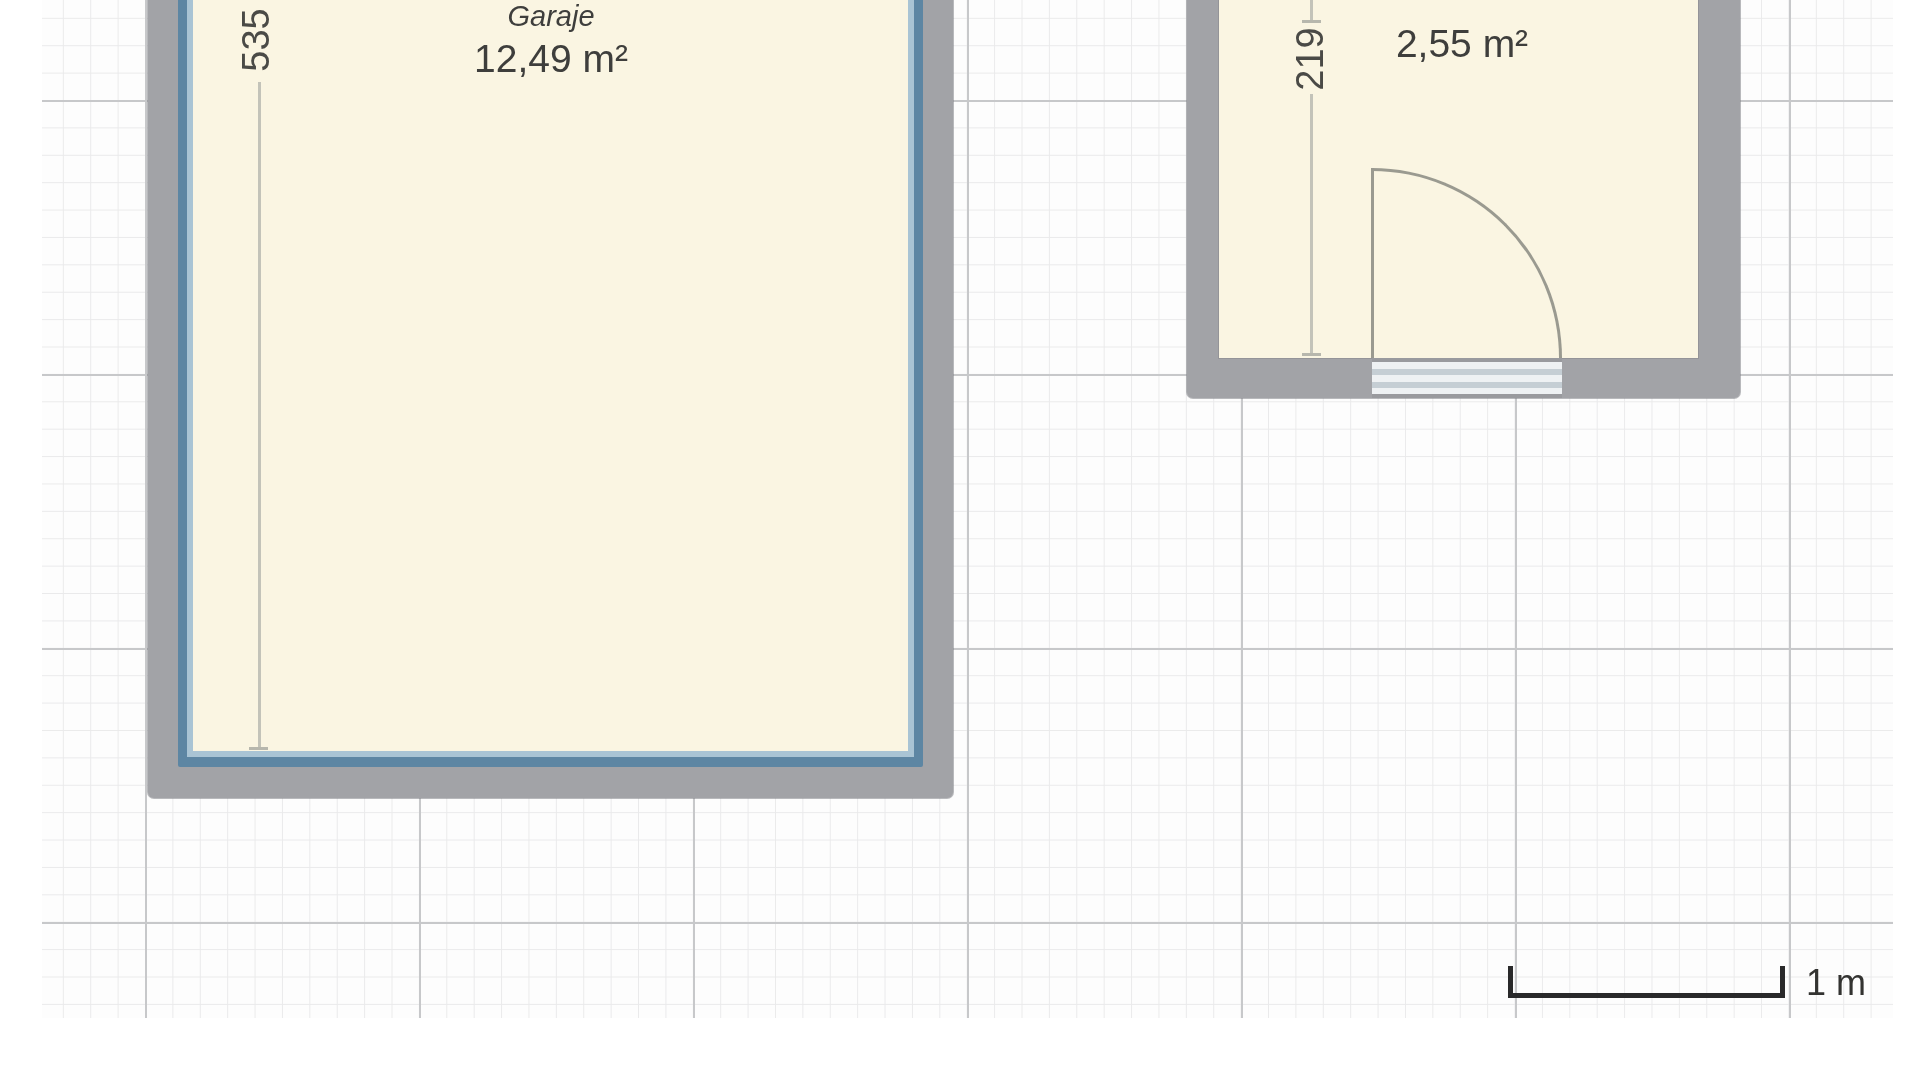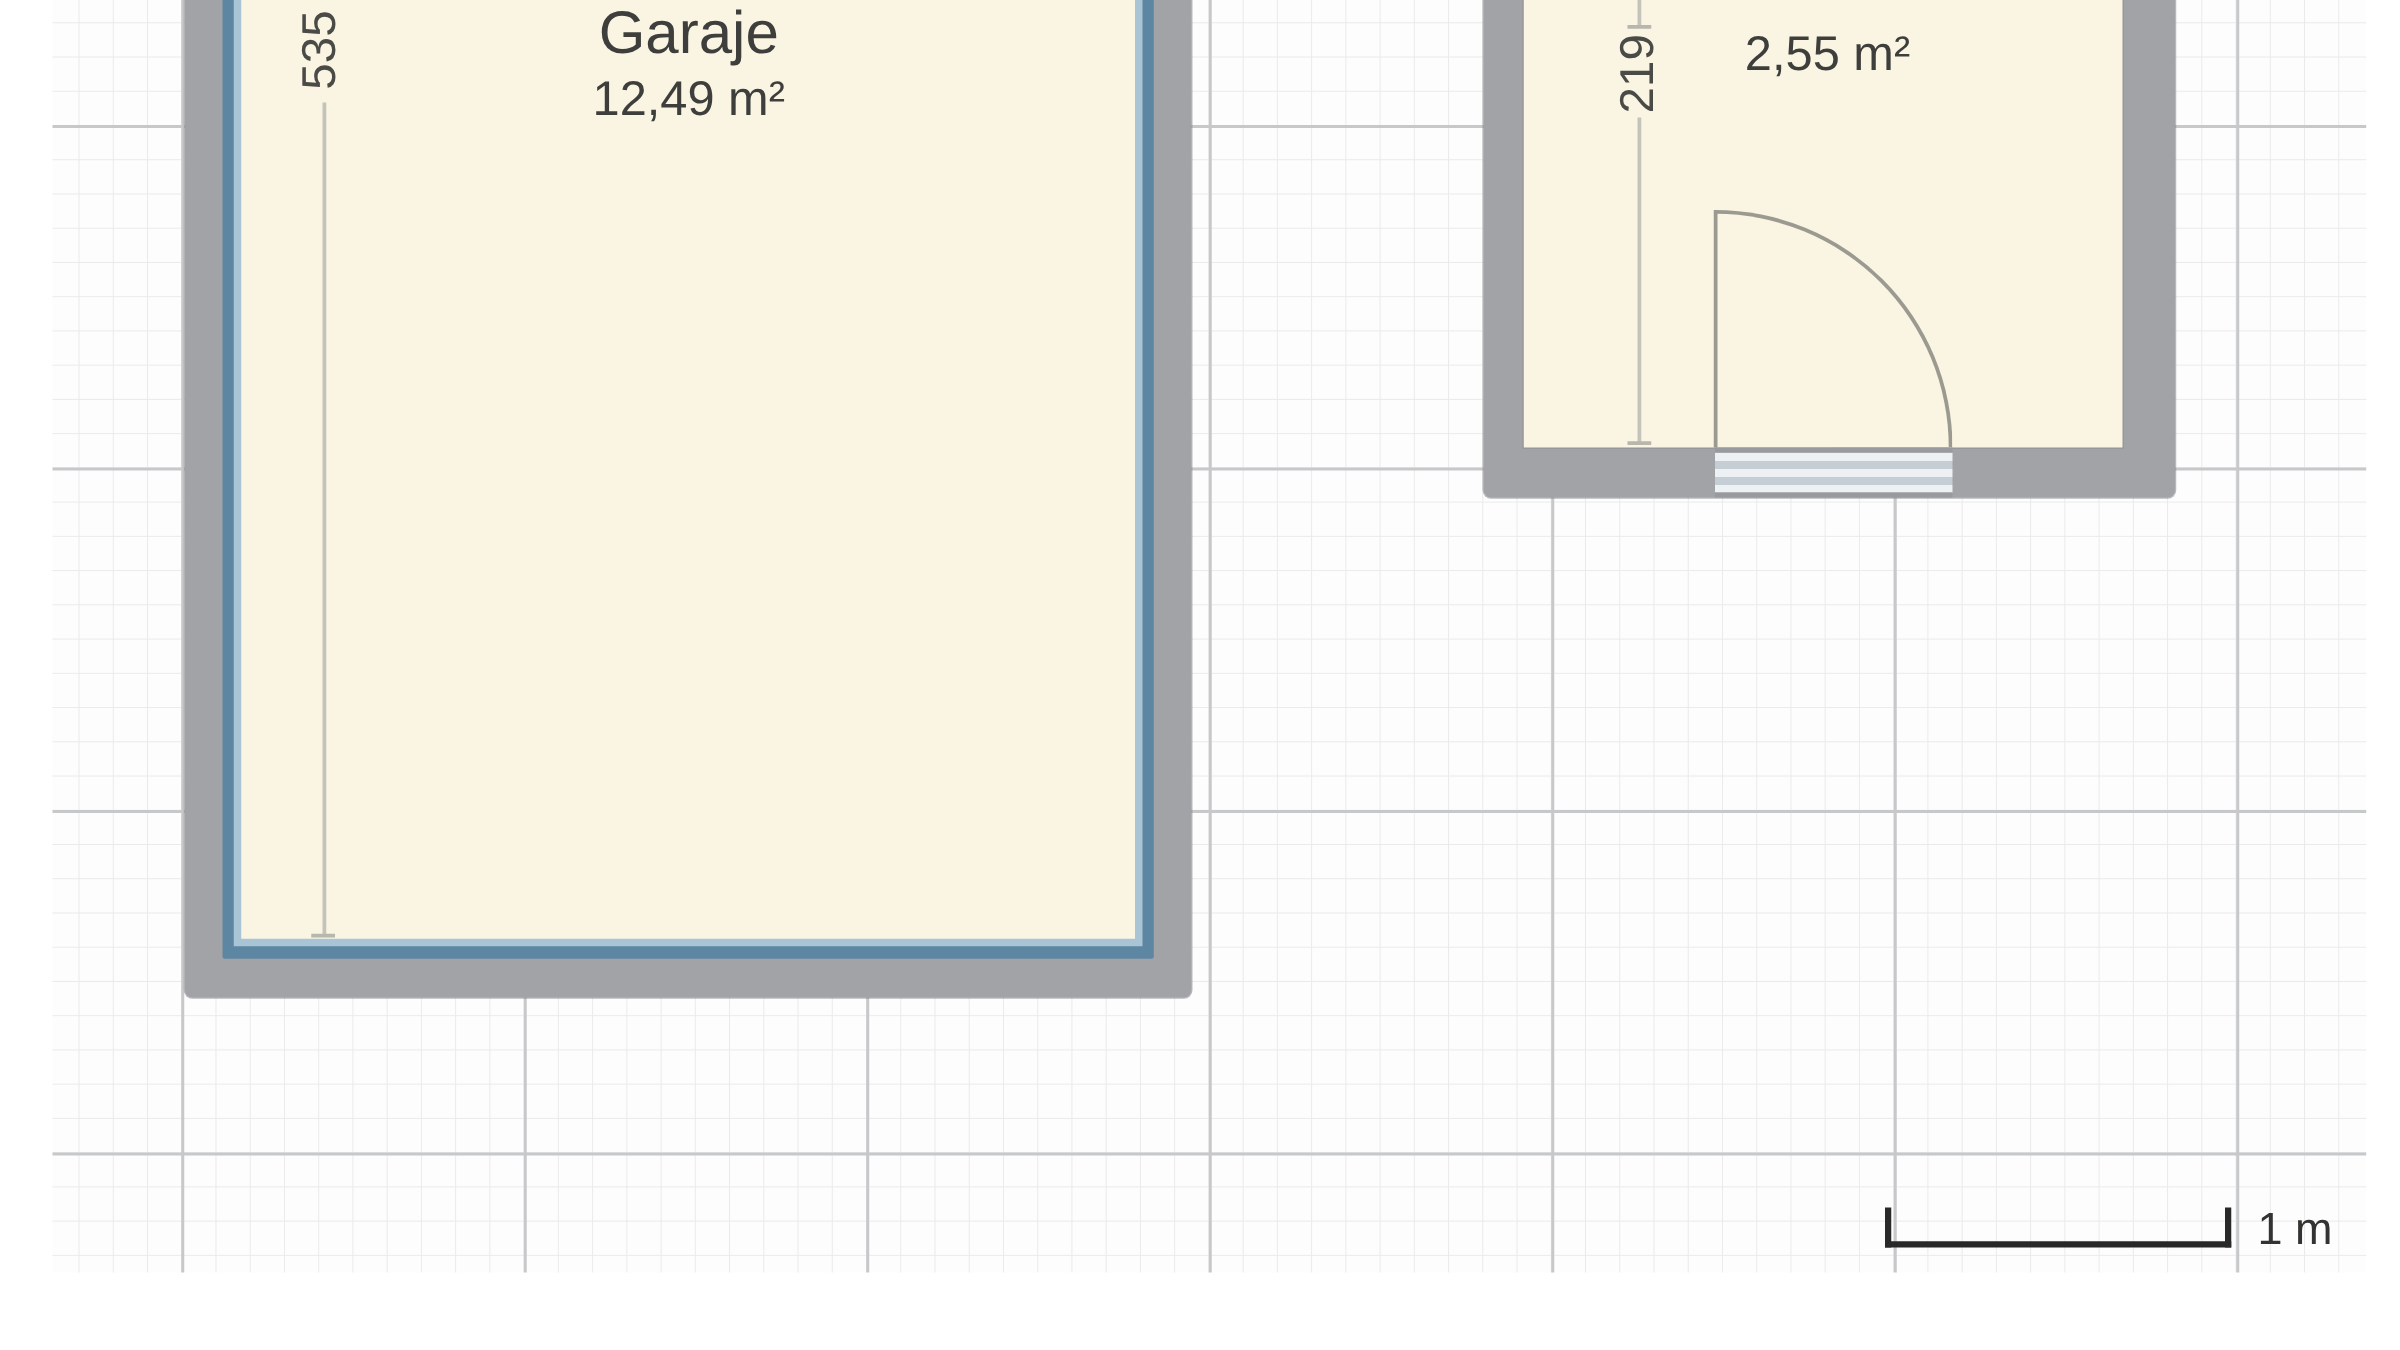--- a/index.html
+++ b/index.html
@@ -40,21 +40,21 @@
   .interior { background: #faf5e2; }
 
   
   .garaje-lining-dark  { background: #5d86a3; border-radius: 2px; }
   .garaje-lining-light { background: #a9c4d4; }
 
   .trastero-interior { box-shadow: 0 0 0 1px rgba(130,131,136,.45); }
 
   
   .room-label { text-align: center; color: #3e3e3c; }
-  .room-label .room-name { font-size: 48px; line-height: 1.1; }
+  .room-label .room-name { font-size: 29px; line-height: 1.1; font-style: italic; }
   .room-label .room-area { font-size: 39px; line-height: 1.1; margin-top: 5px; }
 
   
   .dim-line { background: #c3c3b9; }
   .dim-tick { background: #b7b7ad; }
   .dim-text {
     width: 100px; height: 50px; line-height: 50px;
     text-align: center;
     font-size: 38px; color: #4a4a46;
     transform: rotate(-90deg);

